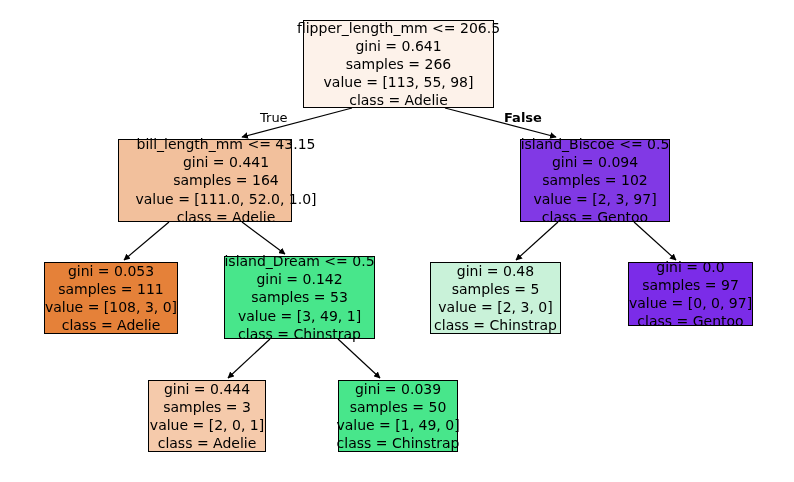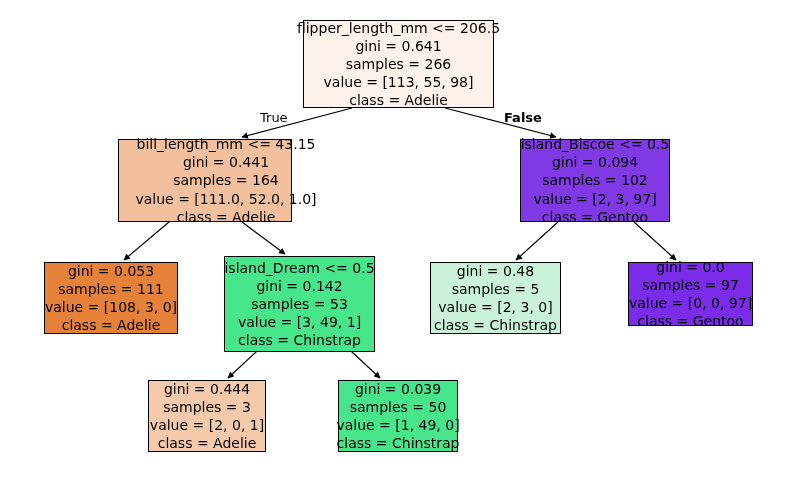--- a/index.html
+++ b/index.html
@@ -90,21 +90,21 @@
         <span class="line">samples = 102</span>
         <span class="line">value = [2, 3, 97]</span>
         <span class="line">class = Gentoo</span>
       </div>
       <div class="node" style="left: 44px; top: 262px; width: 134px; height: 72px; background: rgb(229, 129, 57); border-color: rgb(0, 0, 0);">
         <span class="line">gini = 0.053</span>
         <span class="line">samples = 111</span>
         <span class="line">value = [108, 3, 0]</span>
         <span class="line">class = Adelie</span>
       </div>
-      <div class="node" style="left: 224px; top: 256px; width: 151px; height: 96px; background: rgb(72, 230, 139); border-color: rgb(0, 0, 0);">
+      <div class="node" style="left: 224px; top: 256px; width: 151px; height: 83px; background: rgb(72, 230, 139); border-color: rgb(0, 0, 0);">
         <span class="line">island_Dream &lt;= 0.5</span>
         <span class="line">gini = 0.142</span>
         <span class="line">samples = 53</span>
         <span class="line">value = [3, 49, 1]</span>
         <span class="line">class = Chinstrap</span>
       </div>
       <div class="node" style="left: 430px; top: 262px; width: 131px; height: 72px; background: rgb(201, 242, 217); border-color: rgb(0, 0, 0);">
         <span class="line">gini = 0.48</span>
         <span class="line">samples = 5</span>
         <span class="line">value = [2, 3, 0]</span>

